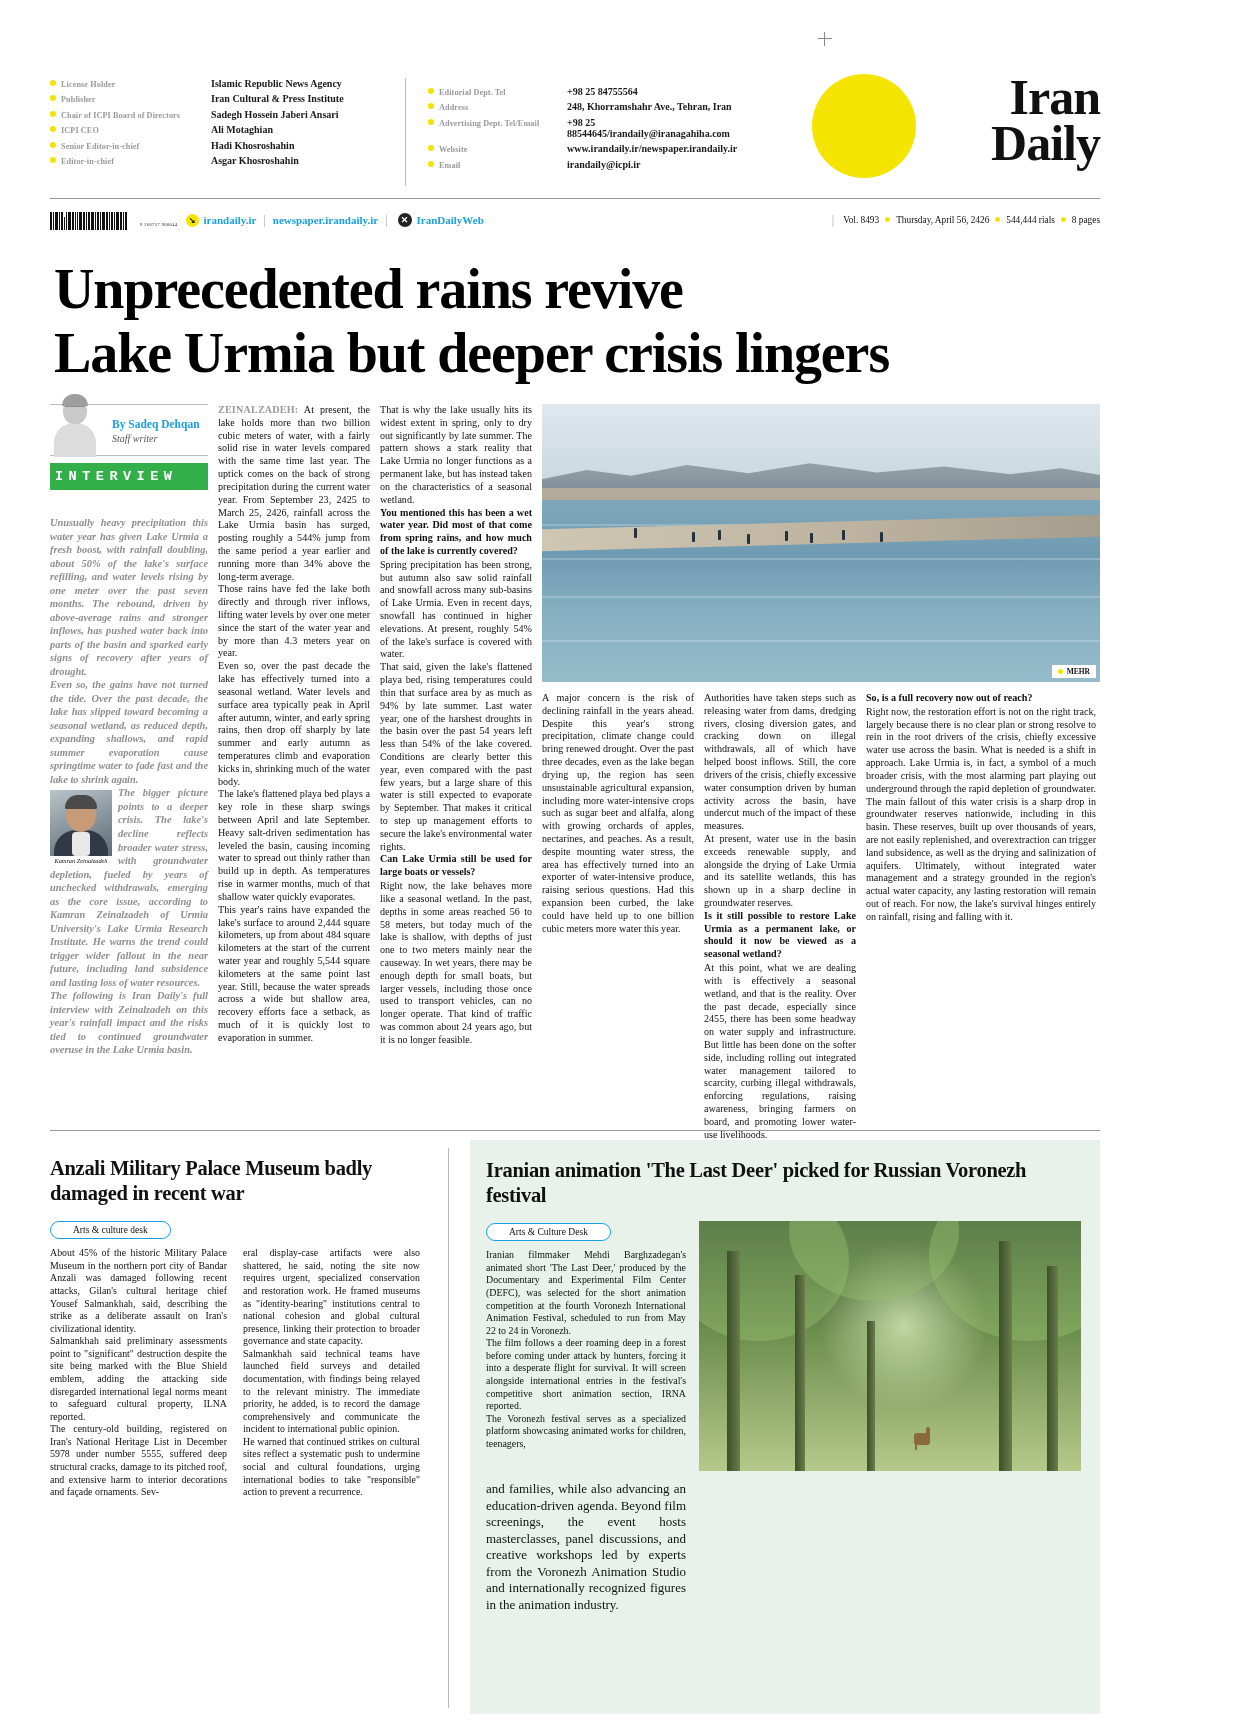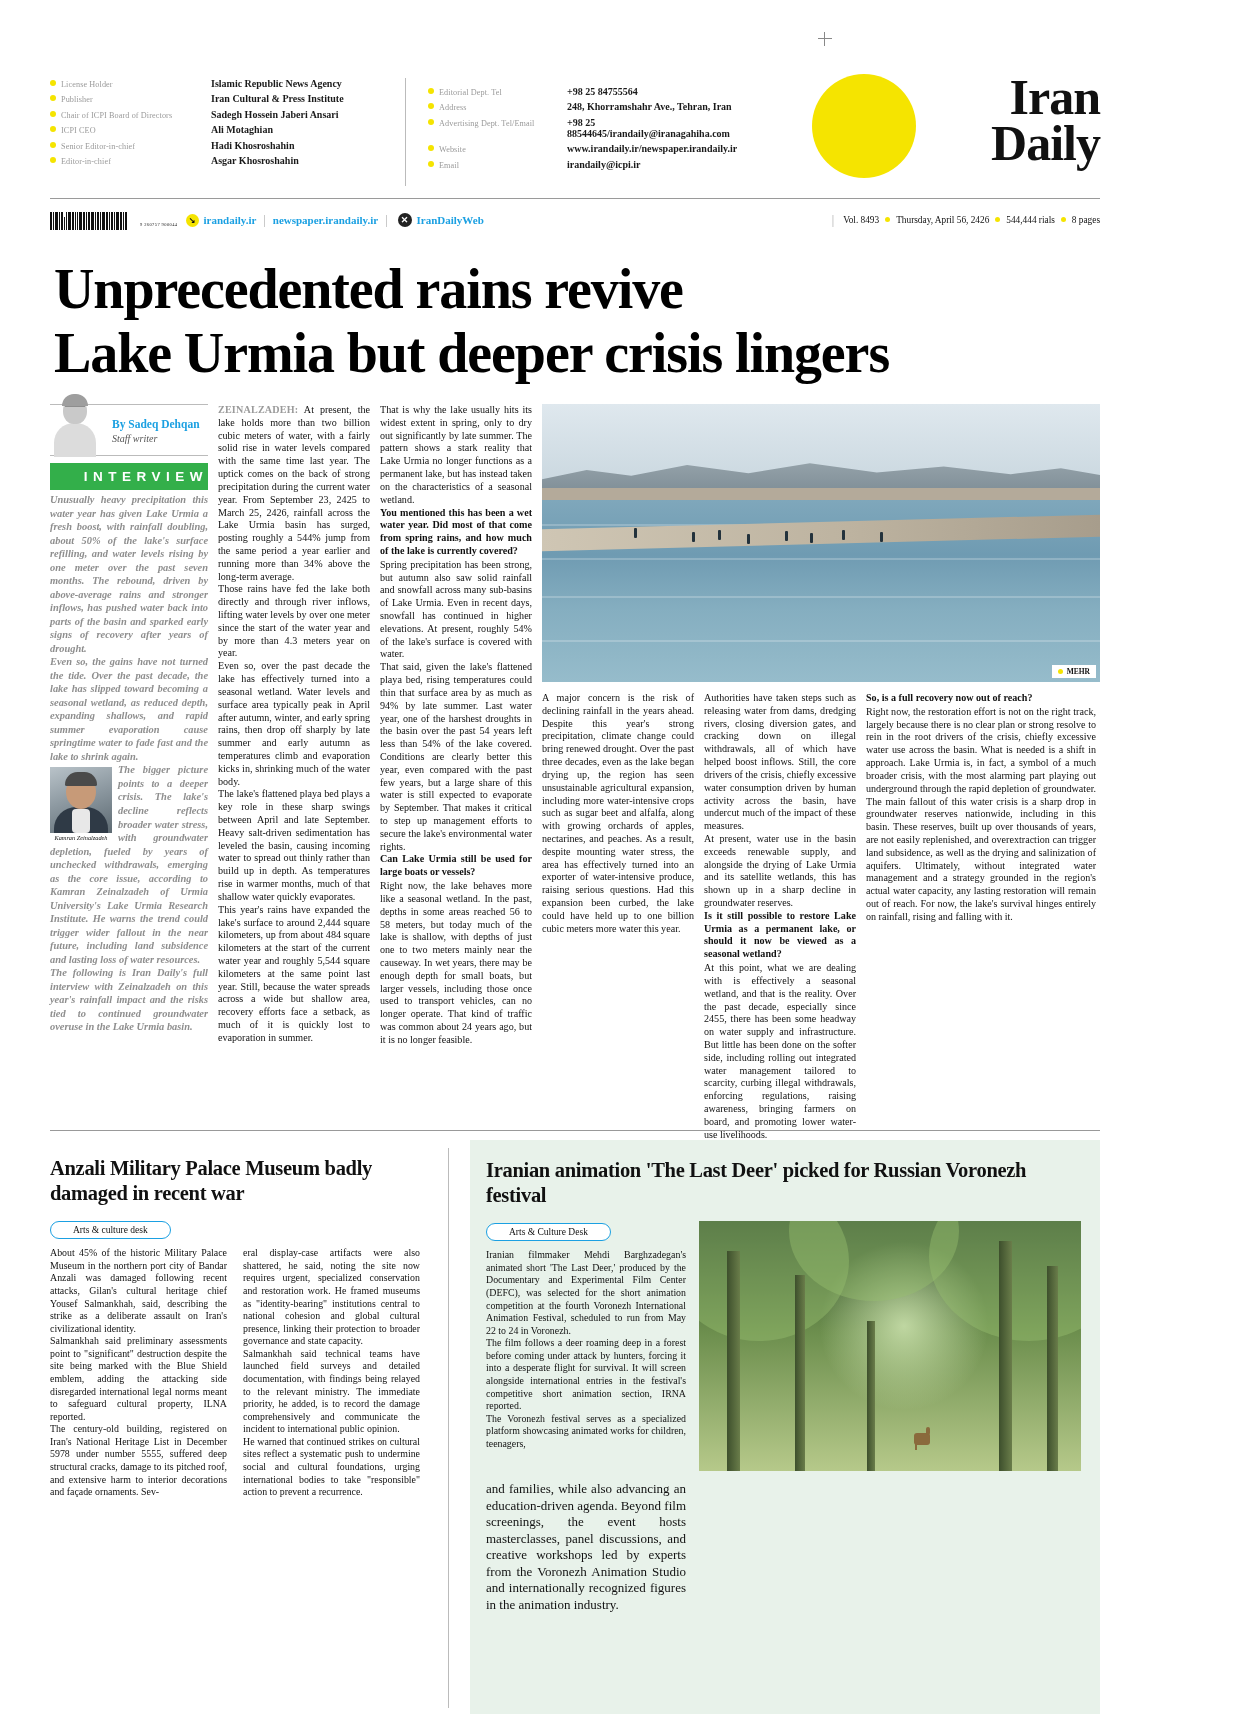--- a/index.html
+++ b/index.html
@@ -18,21 +18,21 @@
   .crop-mark:before, .crop-mark:after { content:""; position:absolute; background:#888; }
   .crop-mark:before { left:6px; top:0; width:1px; height:14px; }
   .crop-mark:after { left:0; top:6px; width:14px; height:1px; }
 
   
   .masthead { position:absolute; left:0; top:78px; width:1050px; height:108px; display:flex; }
   .imp-col { width:355px; padding-right:10px; }
   .imp-col.second { width:360px; border-left:1px solid #bbb; padding-left:22px; padding-top:8px;}
   .imp-row { display:flex; align-items:baseline; margin-bottom:4.4px; font-size:8.2px; }
   .dot { width:6px; height:6px; border-radius:50%; background:#F5E400; display:inline-block; margin-right:5px; flex:0 0 auto; position:relative; top:-1px;}
-  .imp-label { color:#9a9a9a; font-weight:normal; letter-spacing:.1px; width:150px; flex:0 0 auto; font-family:"Liberation Serif", serif;}
+  .imp-label { color:#9a9a9a; font-weight:bold; letter-spacing:.1px; width:150px; flex:0 0 auto; font-family:"Liberation Serif", serif;}
   .imp-col.second .imp-label { width:128px; }
   .imp-value { color:#1a1a1a; font-weight:bold; font-size:10px; }
 
   .logo-wrap { position:absolute; right:0; top:66px; width:300px; height:120px; }
   .logo-circle { position:absolute; left:12px; top:8px; width:104px; height:104px; border-radius:50%; background:#F5E400; }
   .logo-text { position:absolute; right:0; top:8px; text-align:right; font-family:"Liberation Serif", serif; font-weight:bold; line-height:.92; }
   .logo-text .l1 { font-size:50px; letter-spacing:-1px; display:block; }
   .logo-text .l2 { font-size:50px; letter-spacing:-1px; display:block; }
 
   
@@ -68,22 +68,22 @@
 
   .byline-box { border-top:1px solid #bbb; border-bottom:1px solid #bbb; height:52px; position:relative; margin-bottom:7px;}
   .mugshot { position:absolute; left:2px; top:-14px; width:46px; height:66px; overflow:hidden; }
   .mug-head { position:absolute; left:11px; top:6px; width:24px; height:27px; border-radius:50% 50% 45% 45%; background:#c9c9c9; }
   .mug-hair { position:absolute; left:10px; top:3px; width:26px; height:12px; border-radius:13px 13px 0 0; background:#9e9e9e;}
   .mug-body { position:absolute; left:2px; top:32px; width:42px; height:34px; border-radius:20px 20px 0 0; background:#dcdcdc;}
   .mug-glass { position:absolute; left:13px; top:15px; width:20px; height:5px; border-top:1.4px solid #8d8d8d;}
   .byline-name { position:absolute; left:62px; top:12px; color:#1BA0E2; font-weight:bold; font-size:11.5px; }
   .byline-role { position:absolute; left:62px; top:28px; color:#555; font-style:italic; font-size:10px; }
 
-  .interview-badge { background:#33AF4A; color:#fff; text-align:right; font-weight:bold;
-    font-size:13.5px; letter-spacing:5.5px; padding:5px 0 5px 5px; margin-bottom:3px; font-family:Liberation Sans, sans-serif;}
+  .interview-badge { background:#33AF4A; color:#fff; text-align:left; font-weight:bold;
+    font-size:13.5px; letter-spacing:5.5px; padding:5px 0 5px 5px; margin-bottom:26px; font-family:Liberation Mono, monospace;}
 
   .lede { font-style:italic; font-weight:bold; color:#8e8e8e; font-size:10.4px; line-height:1.3; text-align:justify; }
   .portrait { float:left; width:62px; margin:4px 6px 2px 0; }
   .portrait .pimg { width:62px; height:66px; background:linear-gradient(160deg,#b9c3c9 0%,#8e9aa2 45%,#5d6a72 100%); position:relative; overflow:hidden;}
   .portrait .phead { position:absolute; left:16px; top:8px; width:30px; height:34px; border-radius:50%; background:#c79a78;}
   .portrait .phair { position:absolute; left:15px; top:5px; width:32px; height:14px; border-radius:16px 16px 2px 2px; background:#4a4a4a;}
   .portrait .pbody { position:absolute; left:4px; top:40px; width:54px; height:28px; border-radius:22px 22px 0 0; background:#2f3a46;}
   .portrait .pshirt { position:absolute; left:22px; top:42px; width:18px; height:24px; background:#e8e8e8; border-radius:4px;}
   .portrait .pcap { font-size:6.3px; text-align:center; color:#111; margin-top:2px; line-height:1.1; font-weight:normal;}
   .speaker { font-weight:bold; color:#9a9a9a; letter-spacing:.2px;}

